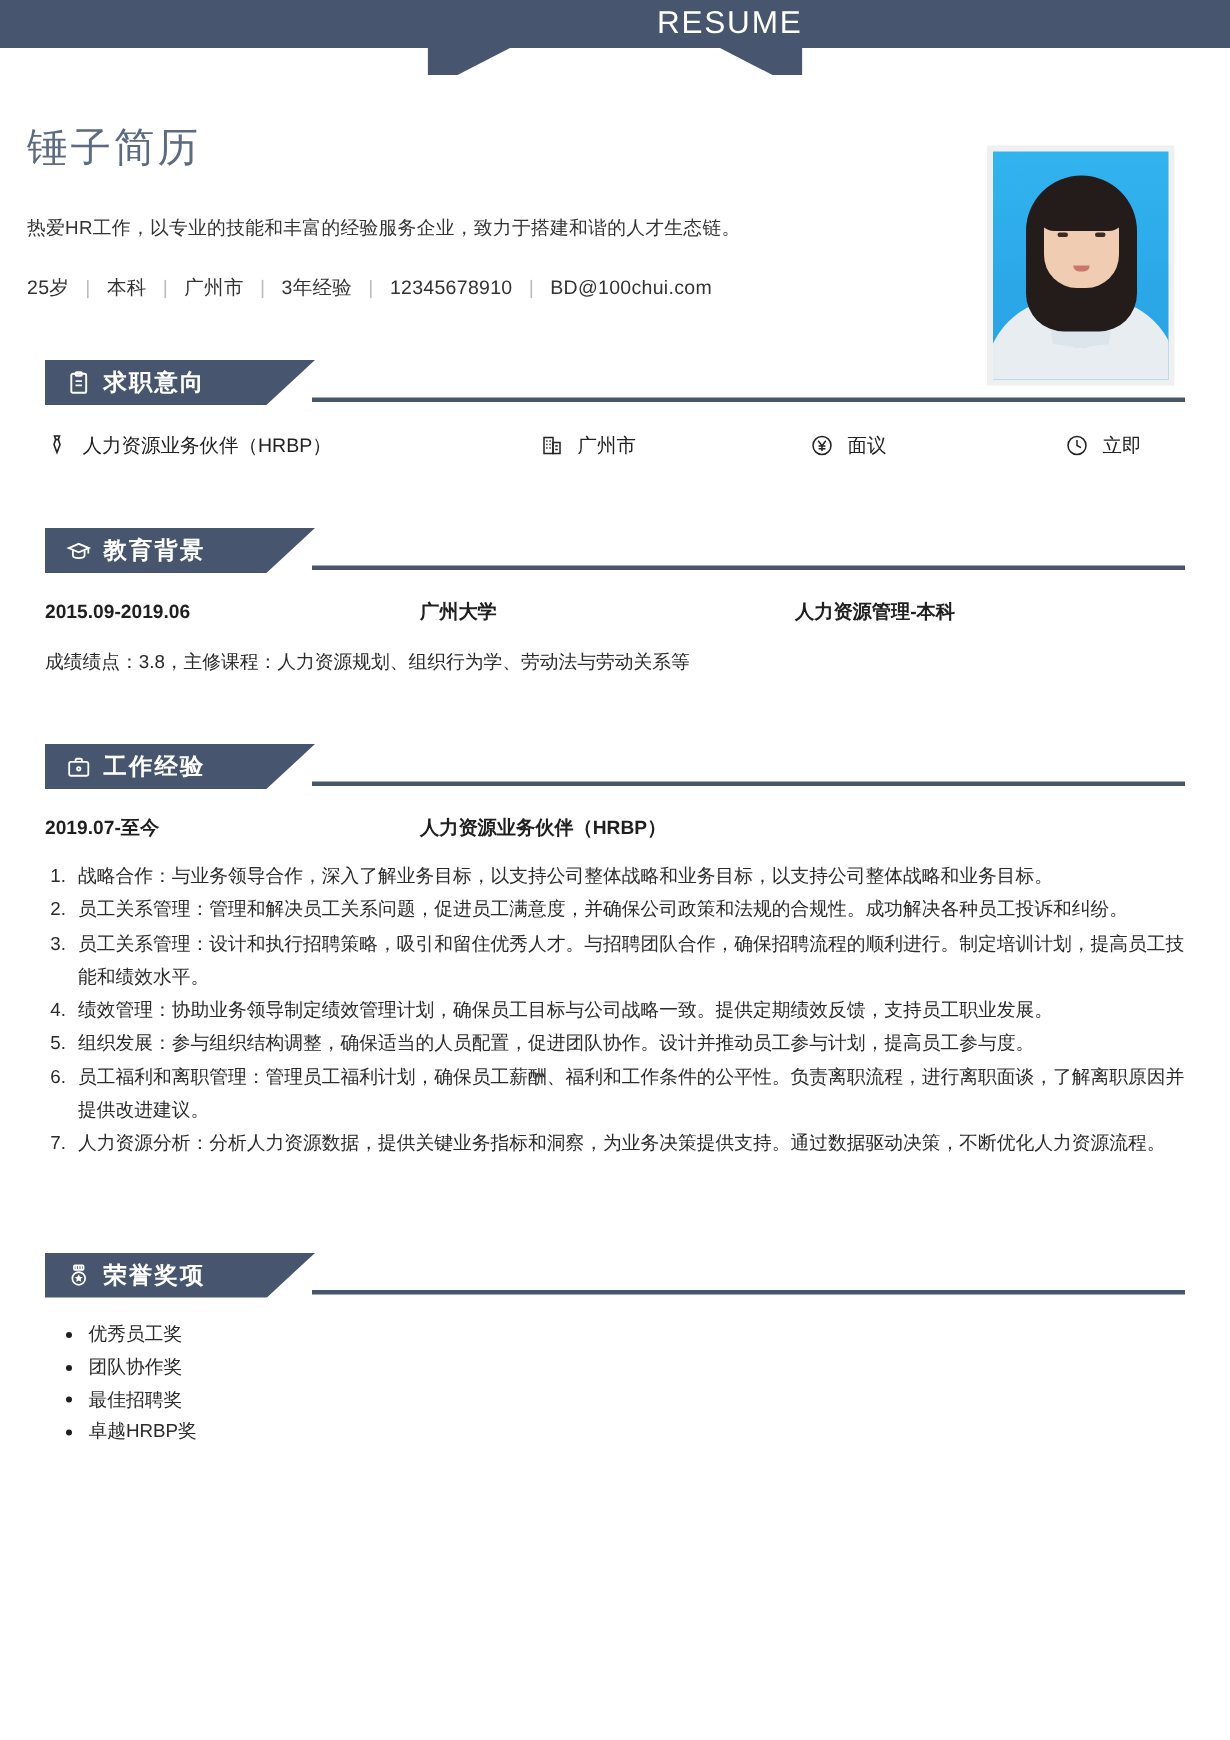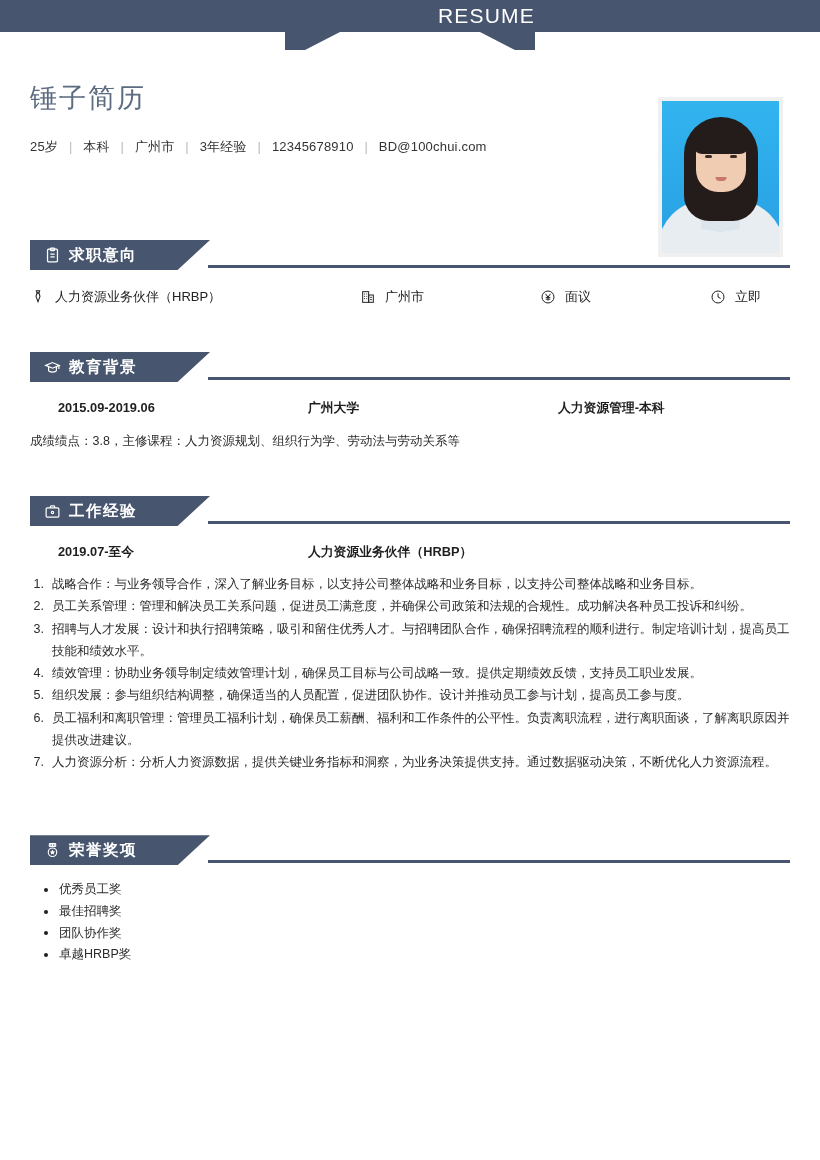--- a/index.html
+++ b/index.html
@@ -51,21 +51,21 @@
     text-align: right;
     color: #ffffff;
     font-size: 21px;
     letter-spacing: 1.2px;
     font-weight: 400;
   }
 
   
   .hero {
     position: relative;
-    padding: 24px 30px 0 30px;
+    padding: 24px 30px 0 18px;
     height: 190px;
   }
   .hero-name {
     font-size: 27px;
     color: #5c6b80;
     letter-spacing: 2px;
     font-weight: 400;
     margin-top: 6px;
   }
   .hero-summary {
@@ -228,21 +228,20 @@
   .intent-item:nth-child(2) { width: 180px; }
   .intent-item:nth-child(3) { width: 170px; }
 
   
   .three-col {
     display: flex;
     margin-top: 18px;
     font-size: 12.8px;
     font-weight: bold;
     color: #1f1f1f;
-    margin-left: 28px;
   }
   .three-col .c1 { width: 250px; }
   .three-col .c2 { width: 250px; }
   .three-col .c3 { flex: 1; }
 
   .detail-line {
     margin-top: 16px;
     font-size: 12.5px;
     color: #2b2b2b;
   }
@@ -300,20 +299,21 @@
 <div class="page">
 
   <div class="top-banner">
     <div class="top-banner-bar"></div>
     <div class="top-banner-tab"></div>
     <div class="top-banner-title">RESUME</div>
   </div>
 
   <div class="hero">
     <div class="hero-name">锤子简历</div>
+    <div class="hero-summary">热爱HR工作，以专业的技能和丰富的经验服务企业，致力于搭建和谐的人才生态链。</div>
     <div class="hero-meta">
       <span>25岁</span>
       <span class="sep">|</span>
       <span>本科</span>
       <span class="sep">|</span>
       <span>广州市</span>
       <span class="sep">|</span>
       <span>3年经验</span>
       <span class="sep">|</span>
       <span>12345678910</span>
@@ -441,21 +441,21 @@
       <div class="li">
         <div class="n">1.</div>
         <div class="t">战略合作：与业务领导合作，深入了解业务目标，以支持公司整体战略和业务目标，以支持公司整体战略和业务目标。</div>
       </div>
       <div class="li">
         <div class="n">2.</div>
         <div class="t">员工关系管理：管理和解决员工关系问题，促进员工满意度，并确保公司政策和法规的合规性。成功解决各种员工投诉和纠纷。</div>
       </div>
       <div class="li">
         <div class="n">3.</div>
-        <div class="t">招聘与人才发展：设计和执行招聘策略，吸引和留住优秀人才。与招聘团队合作，确保招聘流程的顺利进行。制定培训计划，提高员工技能和绩效水平。</div>
+        <div class="t">员工关系管理：设计和执行招聘策略，吸引和留住优秀人才。与招聘团队合作，确保招聘流程的顺利进行。制定培训计划，提高员工技能和绩效水平。</div>
       </div>
       <div class="li">
         <div class="n">4.</div>
         <div class="t">绩效管理：协助业务领导制定绩效管理计划，确保员工目标与公司战略一致。提供定期绩效反馈，支持员工职业发展。</div>
       </div>
       <div class="li">
         <div class="n">5.</div>
         <div class="t">组织发展：参与组织结构调整，确保适当的人员配置，促进团队协作。设计并推动员工参与计划，提高员工参与度。</div>
       </div>
       <div class="li">
@@ -487,25 +487,25 @@
       <div class="sec-rule"></div>
     </div>
 
     <div class="dot-list">
       <div class="li">
         <span class="bullet"></span>
         <span>优秀员工奖</span>
       </div>
       <div class="li">
         <span class="bullet"></span>
+        <span>团队协作奖</span>
+      </div>
+      <div class="li">
+        <span class="bullet"></span>
         <span>最佳招聘奖</span>
-      </div>
-      <div class="li">
-        <span class="bullet"></span>
-        <span>团队协作奖</span>
       </div>
       <div class="li">
         <span class="bullet"></span>
         <span>卓越HRBP奖</span>
       </div>
     </div>
   </div>
 
   <div class="gap-xl"></div>
 

